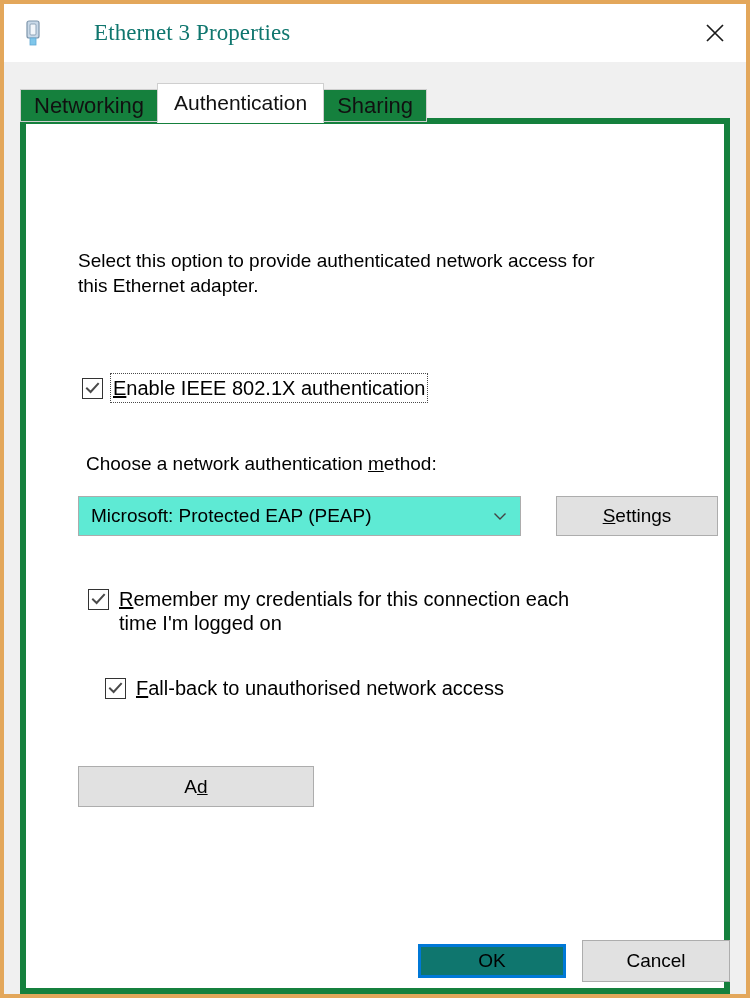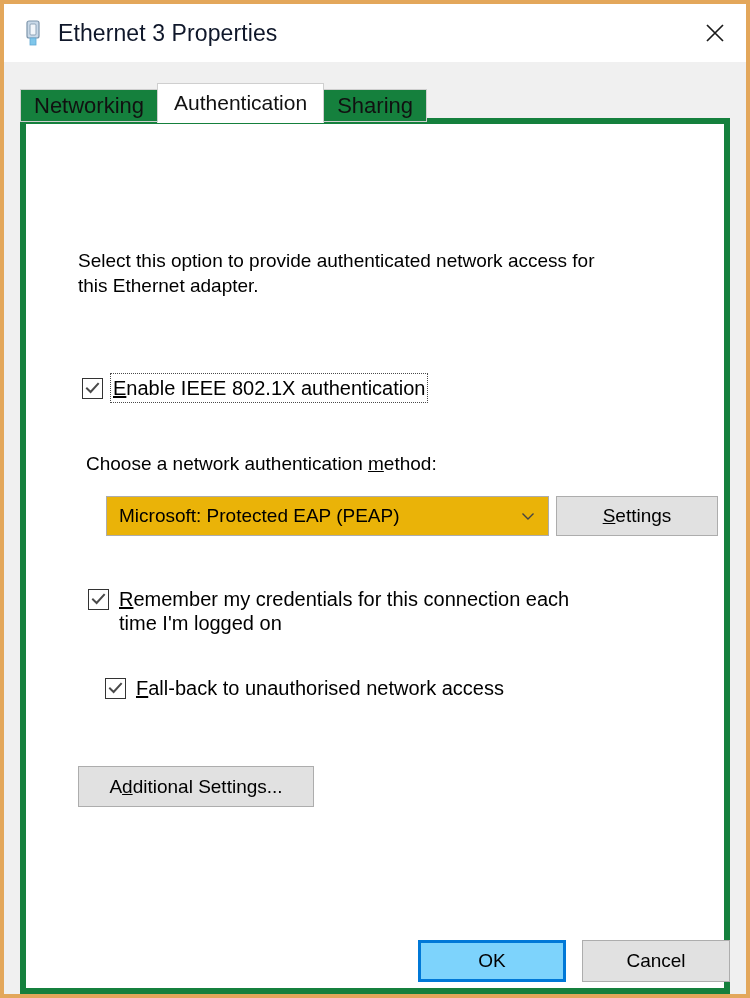--- a/index.html
+++ b/index.html
@@ -40,24 +40,25 @@
   .title-icon {
     width: 30px;
     height: 30px;
     margin-left: 14px;
     margin-right: 10px;
     flex: 0 0 auto;
     display: block;
   }
   .title-text {
     font-size: 23px;
-    color: #0f172a;
-    font-family: Liberation Sans, sans-serif;
+    color: #0f766e;
+    font-family: Liberation Serif, serif;
     letter-spacing: 0.1px;
     white-space: nowrap;
+    margin-left: 36px;
   }
   .close-btn {
     position: absolute;
     right: 0;
     top: 0;
     width: 62px;
     height: 58px;
     display: flex;
     align-items: center;
     justify-content: center;
@@ -189,29 +190,28 @@
   .combo-label .acc { text-decoration: underline; }
 
   
   .combo {
     position: absolute;
     left: 0;
     top: 372px;
     width: 443px;
     height: 40px;
     box-sizing: border-box;
-    background: #eab308;
+    background: #5eead4;
     border: 1px solid #ACACAC;
     display: flex;
     align-items: center;
     padding: 0 10px 0 12px;
     font-size: 19px;
     color: #000000;
     cursor: default;
-    margin-left: 28px;
   }
   .combo-value { flex: 1 1 auto; white-space: nowrap; overflow: hidden; }
   .combo-arrow { flex: 0 0 auto; display: block; }
 
   
   .btn {
     box-sizing: border-box;
     background: #E1E1E1;
     border: 1px solid #ADADAD;
     font-size: 19px;
@@ -244,23 +244,23 @@
   .footer {
     position: absolute;
     right: 16px;
     bottom: 12px;
     display: flex;
     align-items: center;
     z-index: 5;
   }
   #btn-ok {
     width: 148px;
-    height: 42px;
+    height: 34px;
     border: 3px solid #0078D7;
-    background: #7dd3fc;
+    background: #0f766e;
     margin-right: 16px;
     margin-left: 20px;
   }
   #btn-cancel {
     width: 148px;
     height: 42px;
     border: 1px solid #ADADAD;
     background: #E1E1E1;
   }
 </style>
@@ -344,21 +344,20 @@
             <svg width="15" height="15" viewBox="0 0 15 15">
               <path d="M2 7.5 L5.6 11 L13 2.8" stroke="#4a4a4a" stroke-width="2" fill="none" stroke-linecap="square" stroke-linejoin="miter"></path>
             </svg>
           </span>
           <span class="chk-label"><span class="acc">F</span><span>all-back to unauthorised network access</span></span>
         </div>
 
         <div class="btn" id="btn-additional">
             <span>A</span>
             <span class="acc">d</span>
-            <span>ditional Settings...</span>
           </div>
 
       </div>
     </div>
 
     <div class="footer">
       <div class="btn" id="btn-ok">
         <span>OK</span>
       </div>
       <div class="btn" id="btn-cancel">

